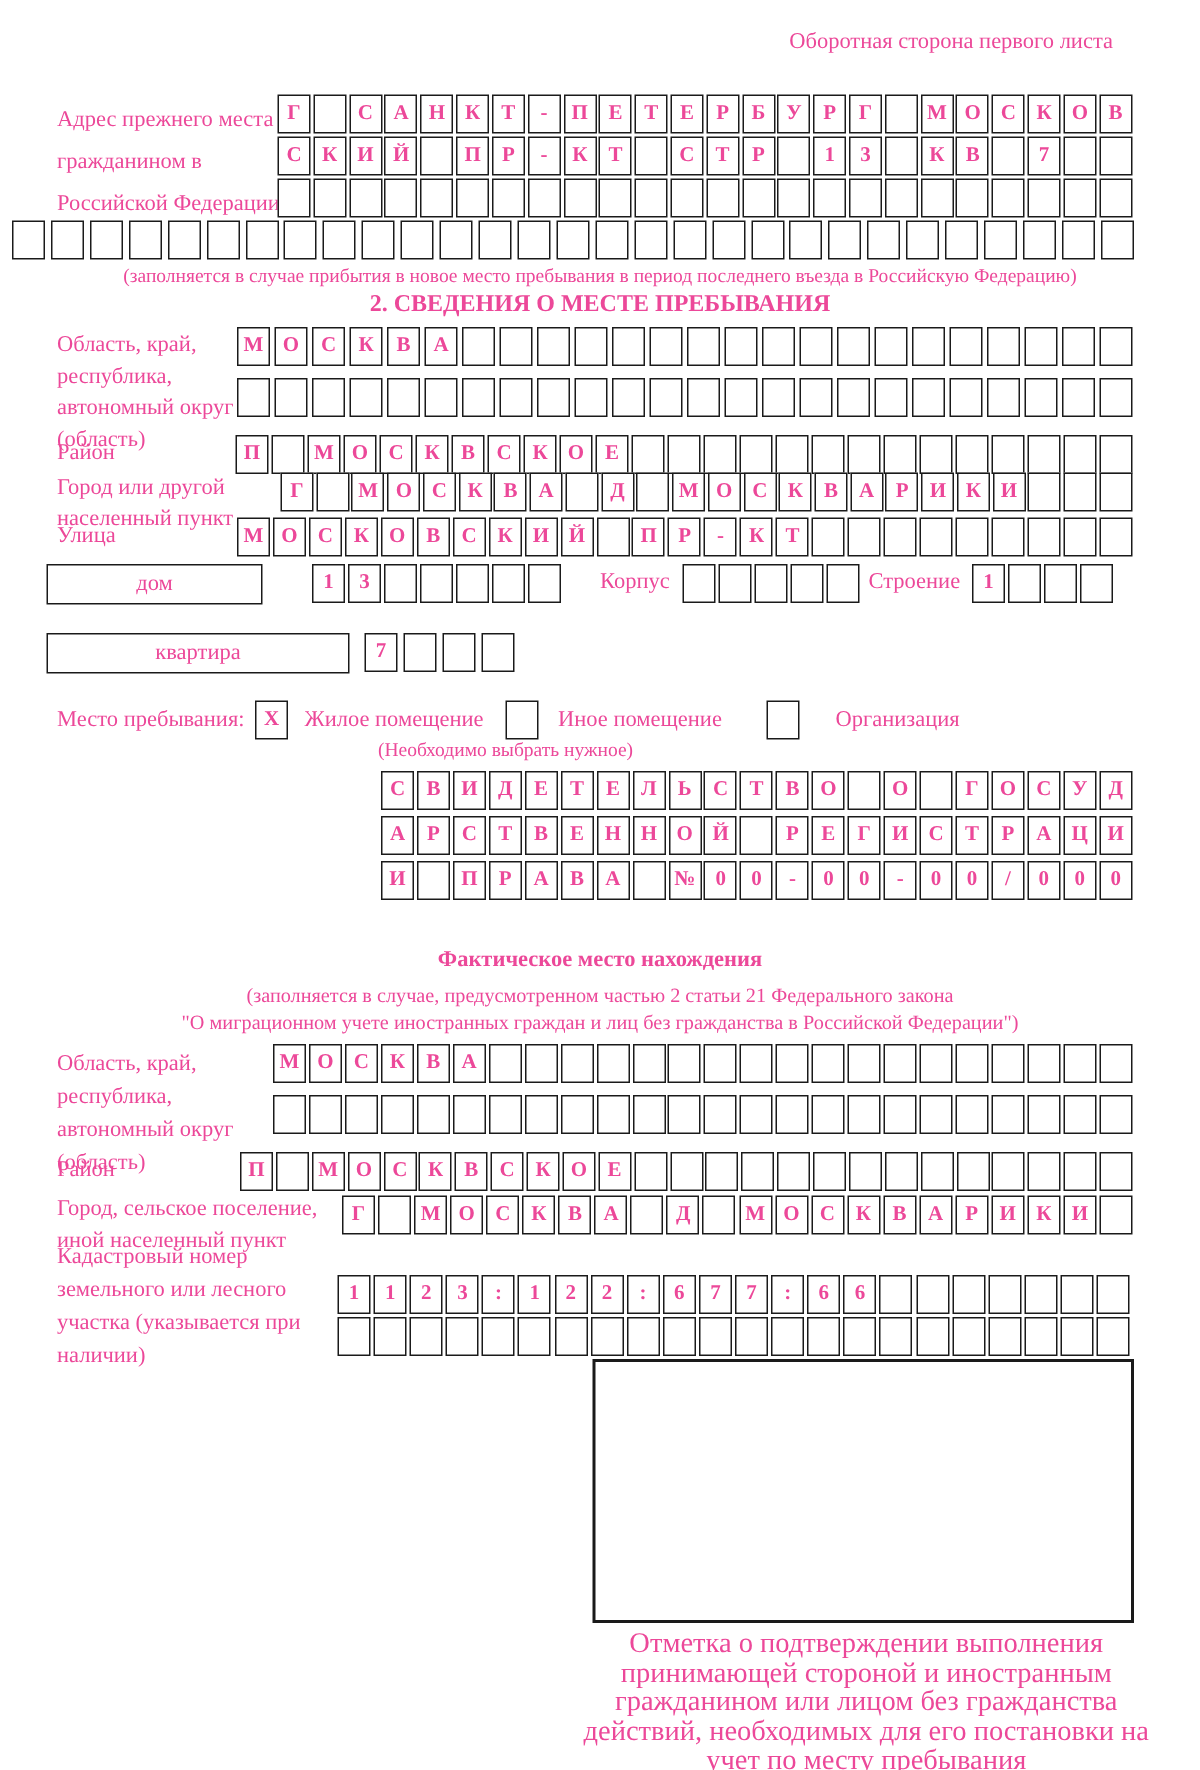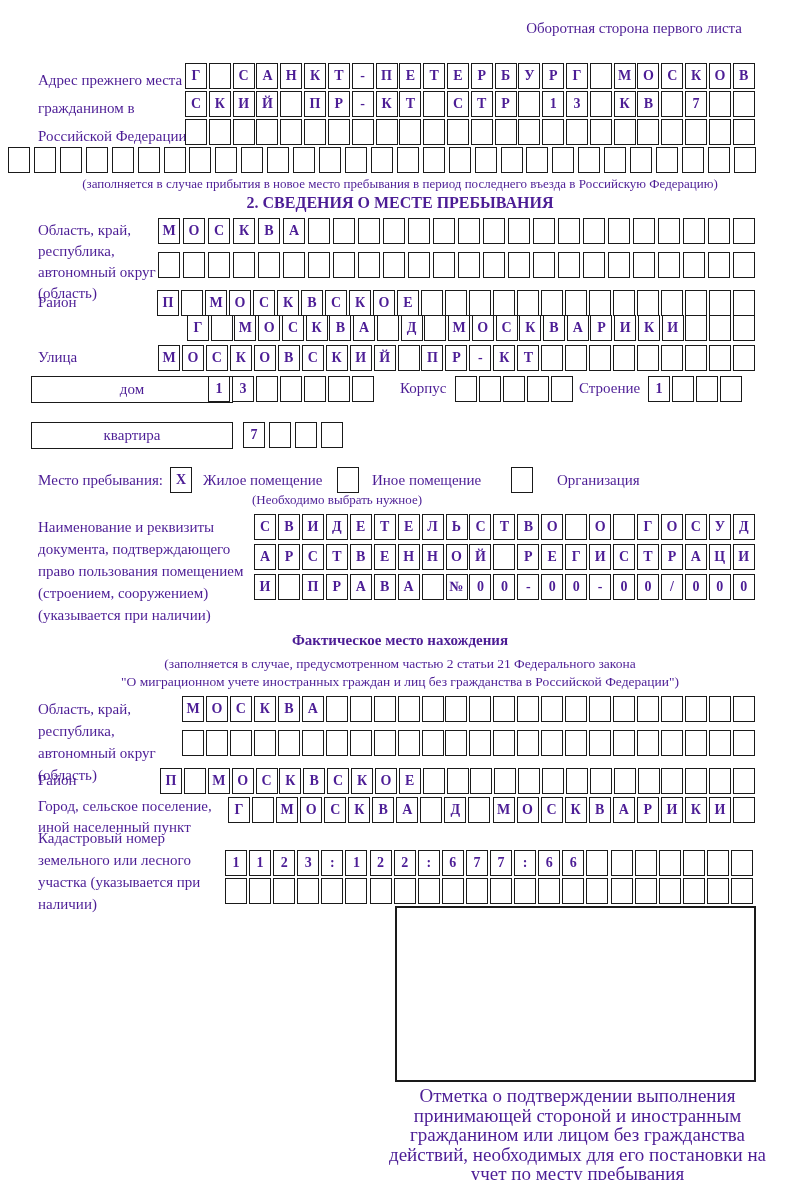--- a/index.html
+++ b/index.html
@@ -1,16 +1,16 @@
 <!DOCTYPE html>
 <html><head>
 <meta charset="utf-8">
 <style>
   html,body{margin:0;padding:0;background:#fff;}
-  #page{position:relative;width:800px;height:1180px;background:#fff;color:#4c1d95;
+  #page{position:relative;width:800px;height:1180px;background:#fff;color:#ec4899;
         font-family:"Liberation Serif",serif;overflow:hidden;}
   .abs{position:absolute;}
   .row{position:absolute;display:flex;justify-content:space-between;}
   .box{width:22px;height:26px;box-sizing:border-box;border:1.5px solid #1a1a1a;
        display:flex;align-items:center;justify-content:center;
        font-size:14px;font-weight:bold;font-family:"Liberation Serif",serif;flex:0 0 auto;background:#fff;}
   .lbl{font-size:15px;line-height:21px;}
   .cap{font-size:13px;}
   .center{text-align:center;}
   .widebox{box-sizing:border-box;border:1.5px solid #1a1a1a;height:27px;
@@ -215,20 +215,21 @@
       <span class="box"></span>
       <span class="box"></span>
       <span class="box"></span>
       <span class="box"></span>
       <span class="box"></span>
       <span class="box"></span>
       <span class="box"></span>
       <span class="box"></span>
     </div>
 
+  <div class="abs lbl" style="left:38px;top:315px;width:146px;">Город или другой населенный пункт</div>
   <div class="row" style="left:187px;top:315px;width:568px;">
       <span class="box">Г</span>
       <span class="box"></span>
       <span class="box">М</span>
       <span class="box">О</span>
       <span class="box">С</span>
       <span class="box">К</span>
       <span class="box">В</span>
       <span class="box">А</span>
       <span class="box"></span>
@@ -272,21 +273,21 @@
       <span class="box"></span>
       <span class="box"></span>
       <span class="box"></span>
       <span class="box"></span>
       <span class="box"></span>
       <span class="box"></span>
       <span class="box"></span>
     </div>
 
   <div class="abs" style="left:31px;top:376px;width:724px;height:28px;">
-    <div class="widebox abs" style="left:0;top:0;width:202px;text-align:right;">дом</div>
+    <div class="widebox abs" style="left:0;top:0;width:144px;text-align:right;">дом</div>
     <div class="row" style="left:177px;top:0;width:166px;">
         <span class="box">1</span>
         <span class="box">3</span>
         <span class="box"></span>
         <span class="box"></span>
         <span class="box"></span>
         <span class="box"></span>
         <span class="box"></span>
       </div>
     <div class="abs lbl" style="left:369px;top:2px;">Корпус</div>
@@ -318,21 +319,20 @@
 
   <div class="abs lbl" style="left:38px;top:470px;">Место пребывания:</div>
   <span class="box abs" style="left:170px;top:467px;">X</span>
   <div class="abs lbl" style="left:203px;top:470px;">Жилое помещение</div>
   <span class="box abs" style="left:337px;top:467px;"></span>
   <div class="abs lbl" style="left:372px;top:470px;">Иное помещение</div>
   <span class="box abs" style="left:511px;top:467px;"></span>
   <div class="abs lbl" style="left:557px;top:470px;">Организация</div>
   <div class="abs cap center" style="left:152px;top:492px;width:370px;">(Необходимо выбрать нужное)</div>
 
-  <div class="abs lbl" style="left:38px;top:516px;width:212px;line-height:22px;">Наименование и реквизиты документа, подтверждающего право пользования помещением (строением, сооружением) (указывается при наличии)</div>
   <div class="row" style="left:254px;top:514px;width:501px;">
       <span class="box">С</span>
       <span class="box">В</span>
       <span class="box">И</span>
       <span class="box">Д</span>
       <span class="box">Е</span>
       <span class="box">Т</span>
       <span class="box">Е</span>
       <span class="box">Л</span>
       <span class="box">Ь</span>

